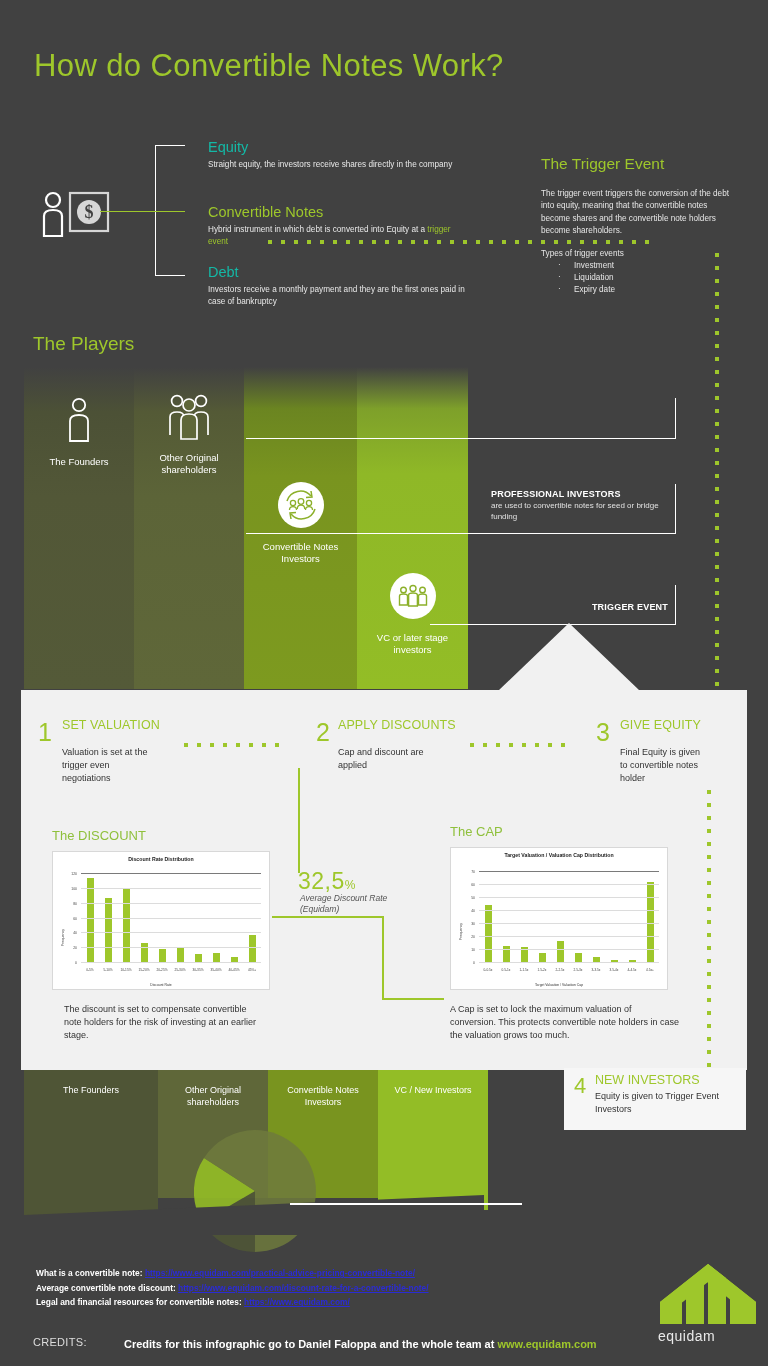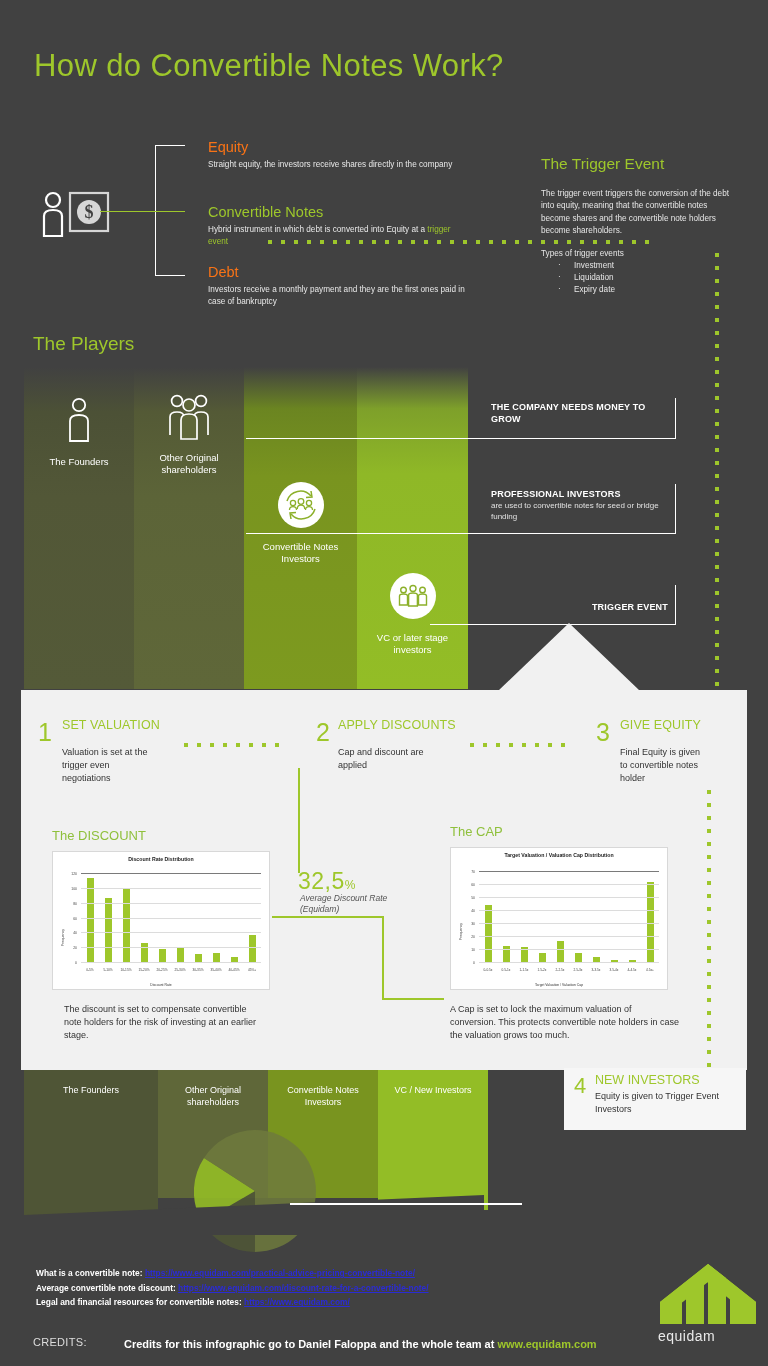--- a/index.html
+++ b/index.html
@@ -23,21 +23,21 @@
   .bracket {
     position: absolute; left: 155px; top: 145px;
     width: 1px; height: 130px; background: #fff;
   }
   .bracket-arm {
     position: absolute; height: 1px; background: #fff; left: 155px; width: 30px;
   }
   .bracket-arm.green { background: #9ec72b; left: 100px; width: 85px; }
 
   .def { position: absolute; left: 208px; }
-  .def-h { font-size: 14.5px; color: #f97316; font-weight: 400; line-height: 1.2; }
+  .def-h { font-size: 14.5px; color: #14b8a6; font-weight: 400; line-height: 1.2; }
   .def-h.green { color: #9ec72b; }
   .def-p { font-size: 8.2px; color: #e8e8e8; line-height: 1.45; margin-top: 3px; width: 260px; }
   .def-p .grn { color: #9ec72b; }
 
   
   .dots-h { position: absolute; display: flex; gap: 9px; }
   .dots-h i { display: block; width: 4px; height: 4px; background: #9ec72b; }
   .dots-v { position: absolute; display: flex; flex-direction: column; gap: 9px; }
   .dots-v i { display: block; width: 4px; height: 4px; background: #9ec72b; }
 
@@ -316,21 +316,20 @@
           </g>
         </svg>
       </span>
       <div class="col-label" style="top:265px;">VC or later stage investors</div>
     </div>
   </div>
 
   <div class="callout" style="left:246px; top:398px; width:430px; height:41px;">
     <div class="bar-v" style="height:41px;"></div>
     <div class="bar-h" style="width:430px;"></div>
-    <div class="co-title" style="position:absolute; left:245px; top:4px; width:180px;">THE COMPANY NEEDS MONEY TO GROW</div>
   </div>
 
   <div class="callout" style="left:246px; top:484px; width:430px; height:50px;">
     <div class="bar-v" style="height:50px;"></div>
     <div class="bar-h" style="width:430px;"></div>
     <div class="co-title" style="position:absolute; left:245px; top:5px; width:185px;">PROFESSIONAL INVESTORS</div>
     <div class="co-sub" style="position:absolute; left:245px; top:17px; width:180px;">are used to convertible notes for seed or bridge funding</div>
   </div>
 
   <div class="callout" style="left:430px; top:585px; width:246px; height:40px;">

